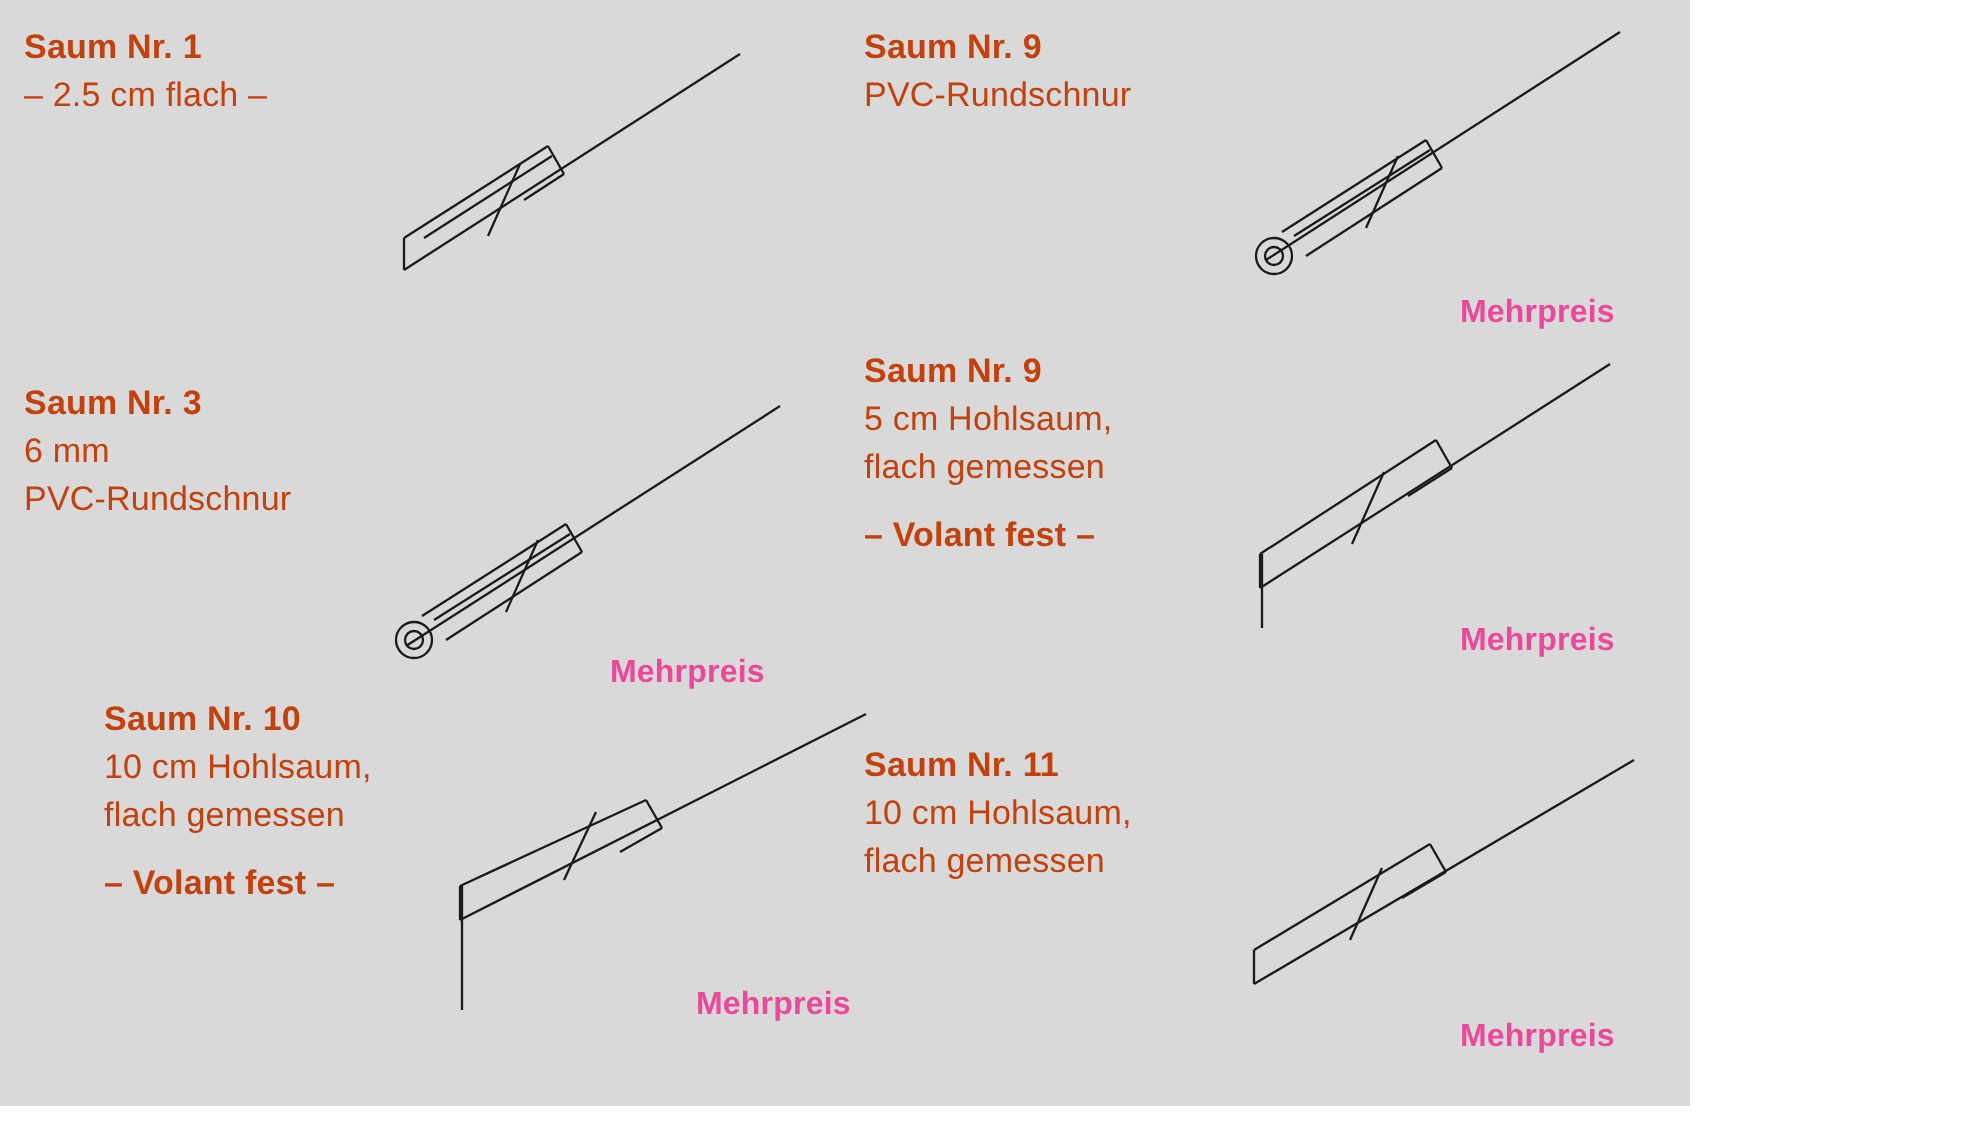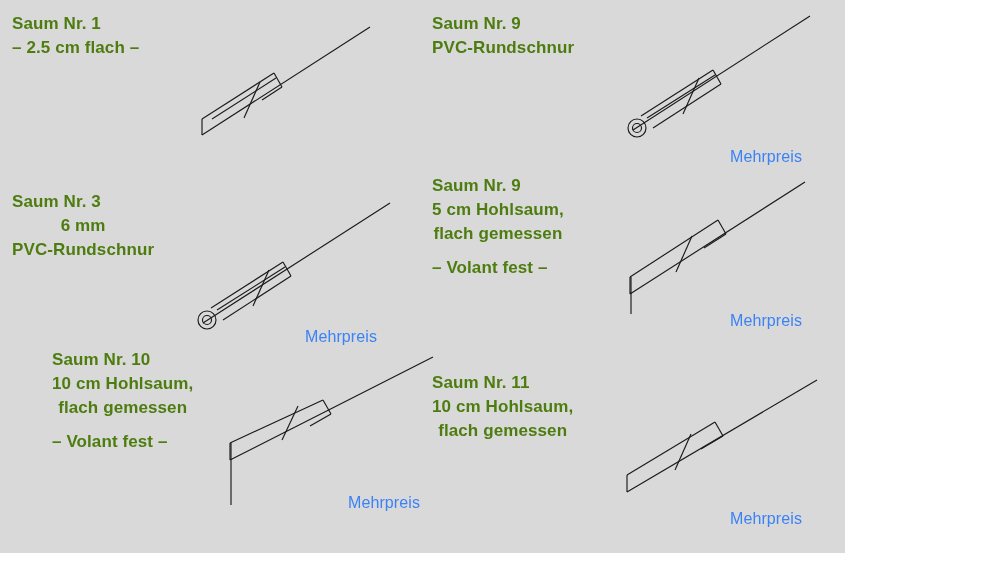--- a/index.html
+++ b/index.html
@@ -23,45 +23,44 @@
     top: 0;
     width: 845px;
     height: 553px;
     background: #d9d9d9;
   }
   .cell {
     position: absolute;
   }
   .label-block {
     position: absolute;
-    color: #4d7c0f;
+    color: #c2410c;
     line-height: 1.42;
     white-space: nowrap;
   }
   .title {
     font-weight: bold;
     font-size: 17px;
     letter-spacing: 0.1px;
   }
   .sub {
-    font-weight: bold;
+    font-weight: normal;
     font-size: 17px;
     letter-spacing: 0.1px;
-    text-align: center;
   }
   .volant {
     font-weight: bold;
     font-size: 17px;
     letter-spacing: 0.1px;
   }
   .mehrpreis {
     position: absolute;
-    font-weight: normal;
+    font-weight: bold;
     font-size: 16px;
-    color: #3b82f6;
+    color: #ec4899;
     letter-spacing: 0.1px;
     white-space: nowrap;
   }
   svg.draw {
     position: absolute;
     overflow: visible;
   }
   svg.draw line, svg.draw path, svg.draw circle {
     stroke: #1a1a1a;
     fill: none;

